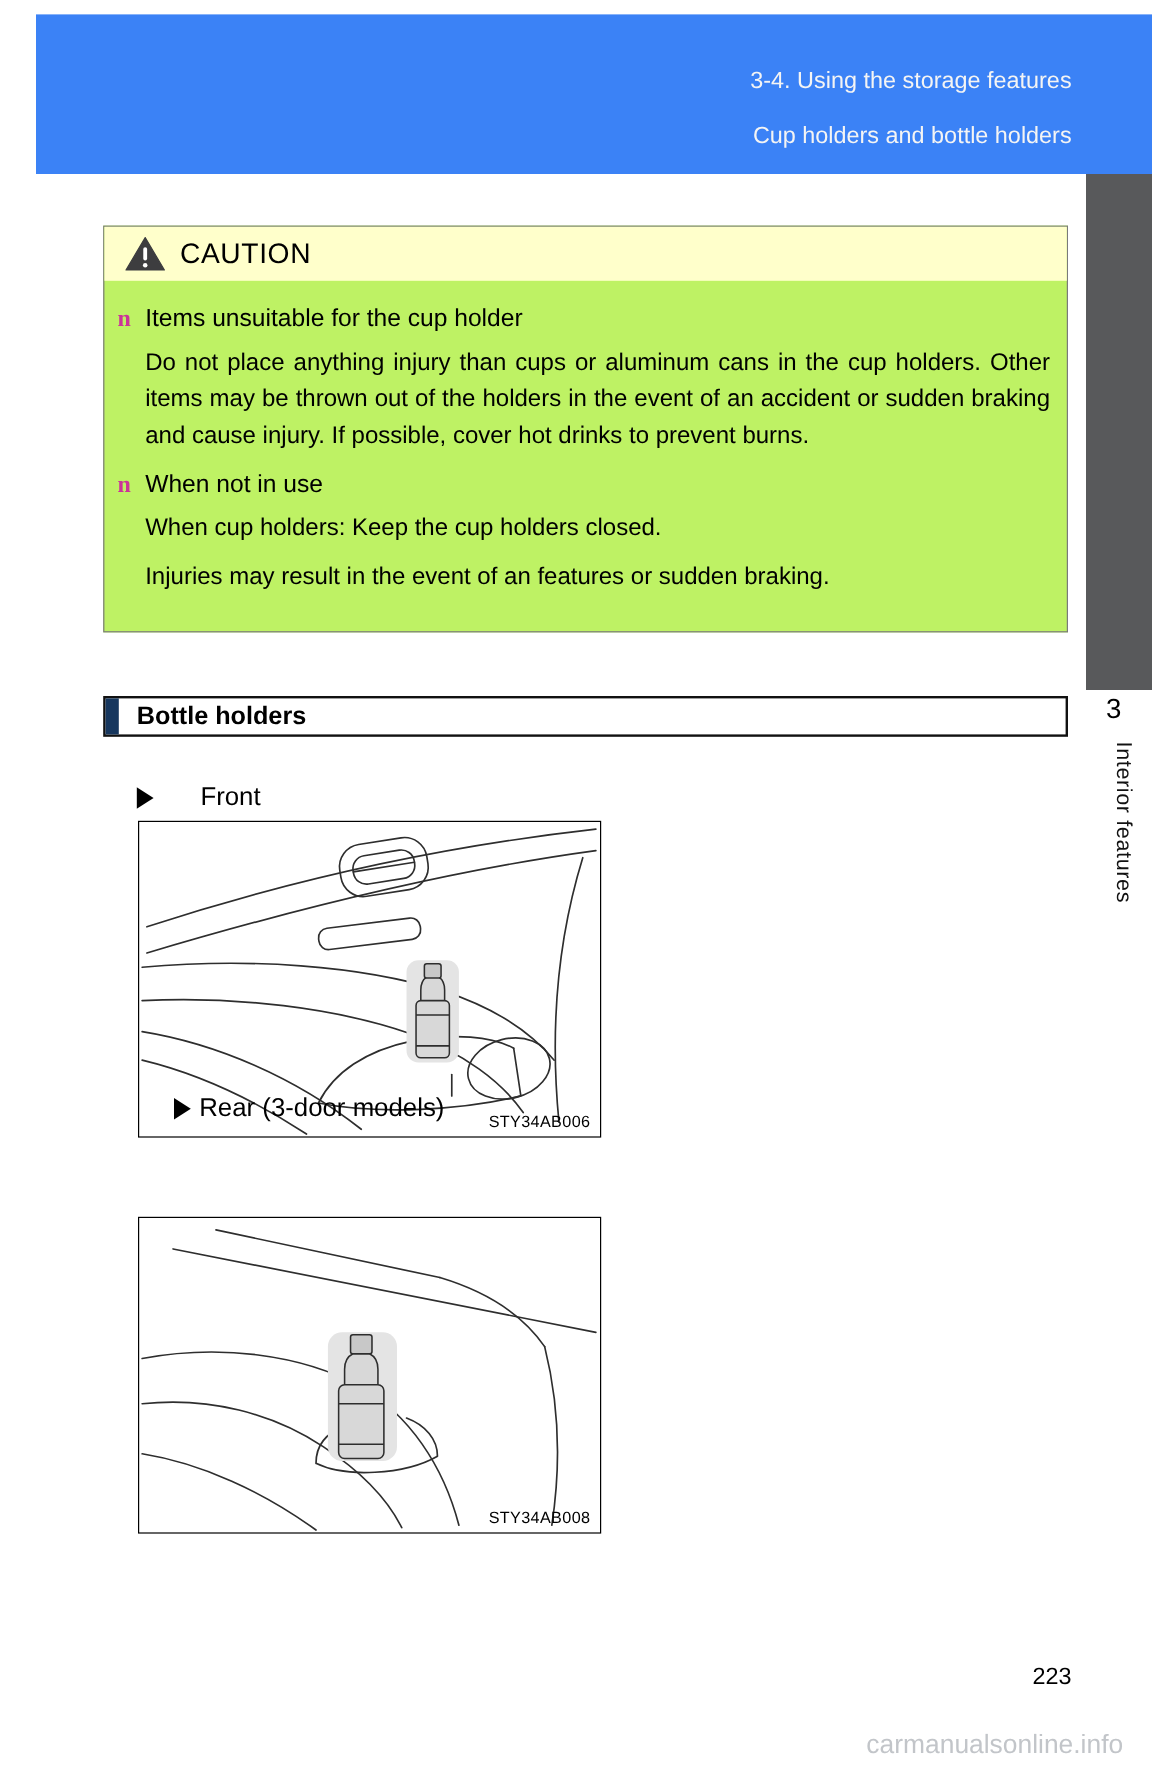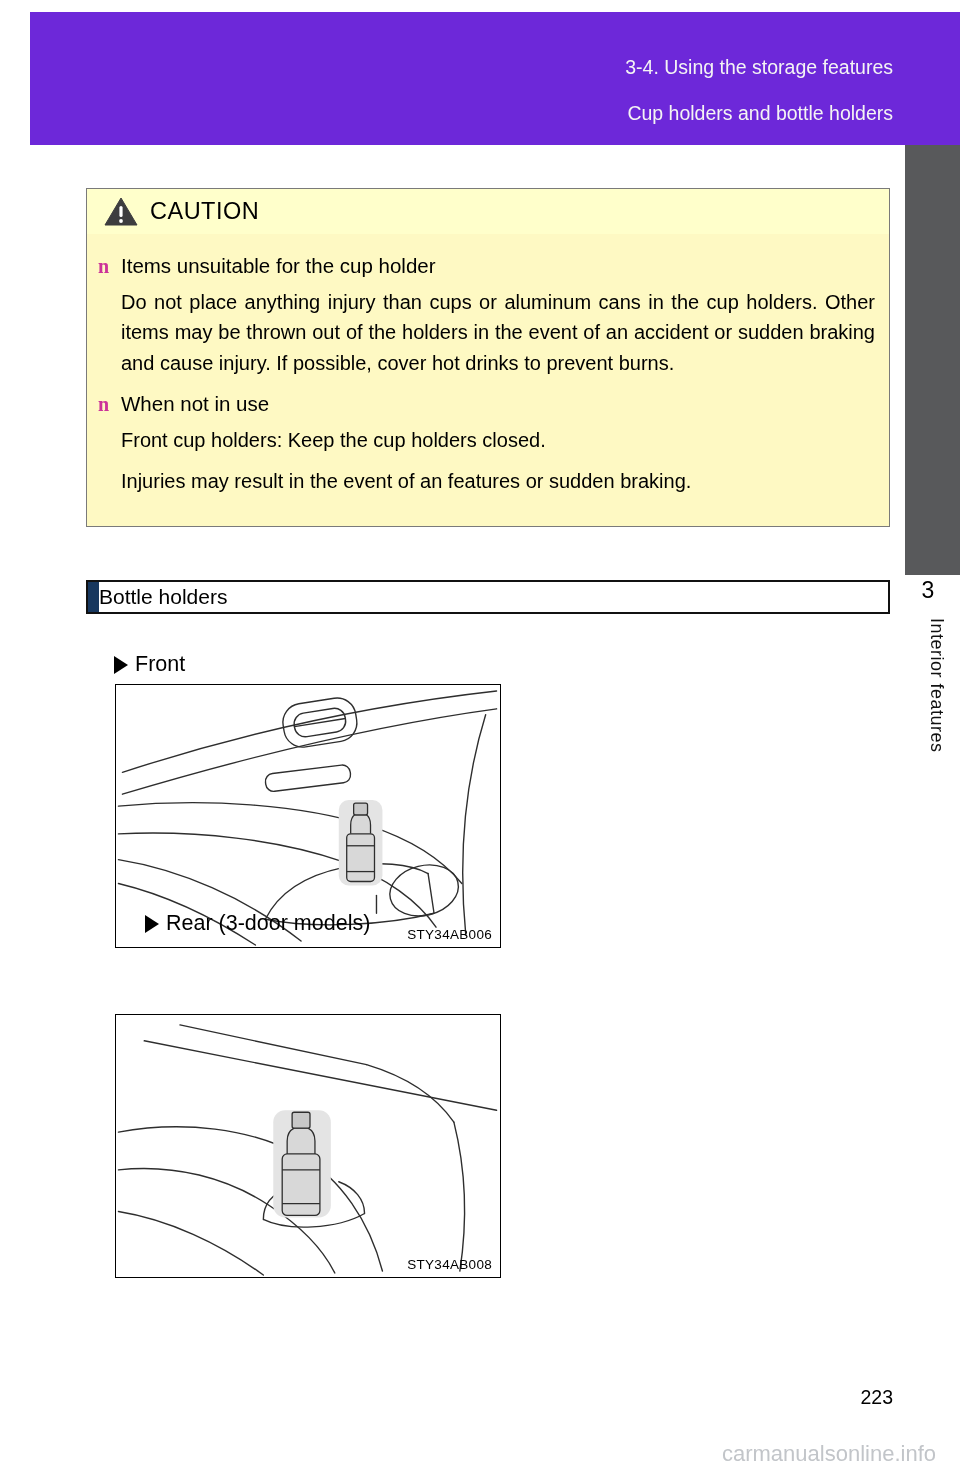--- a/index.html
+++ b/index.html
@@ -5,40 +5,40 @@
   * { margin:0; padding:0; box-sizing:border-box; }
   html,body { background:#ffffff; }
   body {
     width:960px; height:1484px; position:relative; overflow:hidden;
     font-family:"Liberation Sans", sans-serif; color:#000;
   }
 
   
   .top-band {
     position:absolute; left:30px; top:12px; width:930px; height:133px;
-    background:#6d28d9;
+    background:#3b82f6;
   }
   .top-band .hline { position:absolute; right:67px; color:#f4f4f4; font-size:19.5px; white-space:nowrap; }
   .hline.l1 { top:44px; }
   .hline.l2 { top:90px; }
 
   .side-band { position:absolute; right:0; top:145px; width:55px; height:430px; background:#58595b; }
   .chapter-num {
     position:absolute; top:577px; right:14px; width:36px; text-align:center;
     font-size:23px; color:#000;
   }
   .chapter-title {
     position:absolute; top:618px; right:13px;
     writing-mode:vertical-rl; font-size:18px; color:#111; letter-spacing:0.5px;
   }
 
   
   .caution-box {
     position:absolute; left:86px; top:188px; width:804px;
-    border:1px solid #7a7a7a; background:#fef9c3;
+    border:1px solid #7a7a7a; background:#bef264;
   }
   .caution-header {
     height:45px; background:#ffffcb; display:flex; align-items:center; padding-left:17px;
   }
   .caution-title { font-size:23.5px; margin-left:12px; letter-spacing:0.5px; }
   .caution-body { padding:15px 14px 20px 11px; }
   .bullet-line { display:flex; align-items:baseline; margin-top:5px; }
   .bullet {
     flex:0 0 23px; width:23px;
     font-family:"Liberation Serif", serif; font-weight:bold;
@@ -48,25 +48,25 @@
   .caution-para { margin:9px 0 14px 23px; font-size:20px; line-height:1.52; }
   .just { text-align:justify; }
   .caution-para.tight { margin-bottom:10px; }
 
   
   .section-header {
     position:absolute; left:86px; top:580px; width:804px; height:34px;
     border:2px solid #111; background:#fff; display:flex; align-items:stretch;
   }
   .section-bar { width:11px; background:#17375e; }
-  .section-title { align-self:center; font-weight:normal; font-size:21px; }
+  .section-title { align-self:center; margin-left:15px; font-weight:bold; font-size:21px; }
 
   
   .figure-label { position:absolute; left:114px; display:flex; align-items:center; font-size:21.5px; }
-  .figure-label.front { top:652px; }
+  .figure-label.front { top:652px;gap:32px; }
   .figure-label.rear  { top:911px;padding-left:31px; }
   .tri {
     width:0; height:0; margin-right:7px;
     border-left:14px solid #000; border-top:9px solid transparent; border-bottom:9px solid transparent;
   }
 
   
   .figure-box {
     position:absolute; left:115px; width:386px; height:264px;
     border:1.5px solid #000; background:#fff;
@@ -104,21 +104,21 @@
   <div class="caution-body">
     <div class="bullet-line">
       <span class="bullet">n</span>
       <span class="bullet-heading">Items unsuitable for the cup holder</span>
     </div>
     <p class="caution-para just">Do not place anything injury than cups or aluminum cans in the cup holders. Other items may be thrown out of the holders in the event of an accident or sudden braking and cause injury. If possible, cover hot drinks to prevent burns.</p>
     <div class="bullet-line">
       <span class="bullet">n</span>
       <span class="bullet-heading">When not in use</span>
     </div>
-    <p class="caution-para tight">Front cup holders: Keep the cup holders closed.</p>
+    <p class="caution-para tight">When cup holders: Keep the cup holders closed.</p>
     <p class="caution-para tight">Injuries may result in the event of an features or sudden braking.</p>
   </div>
 </div>
 
 <div class="section-header">
   <div class="section-bar"></div>
   <span class="section-title">Bottle holders</span>
 </div>
 
 <div class="figure-label front">

